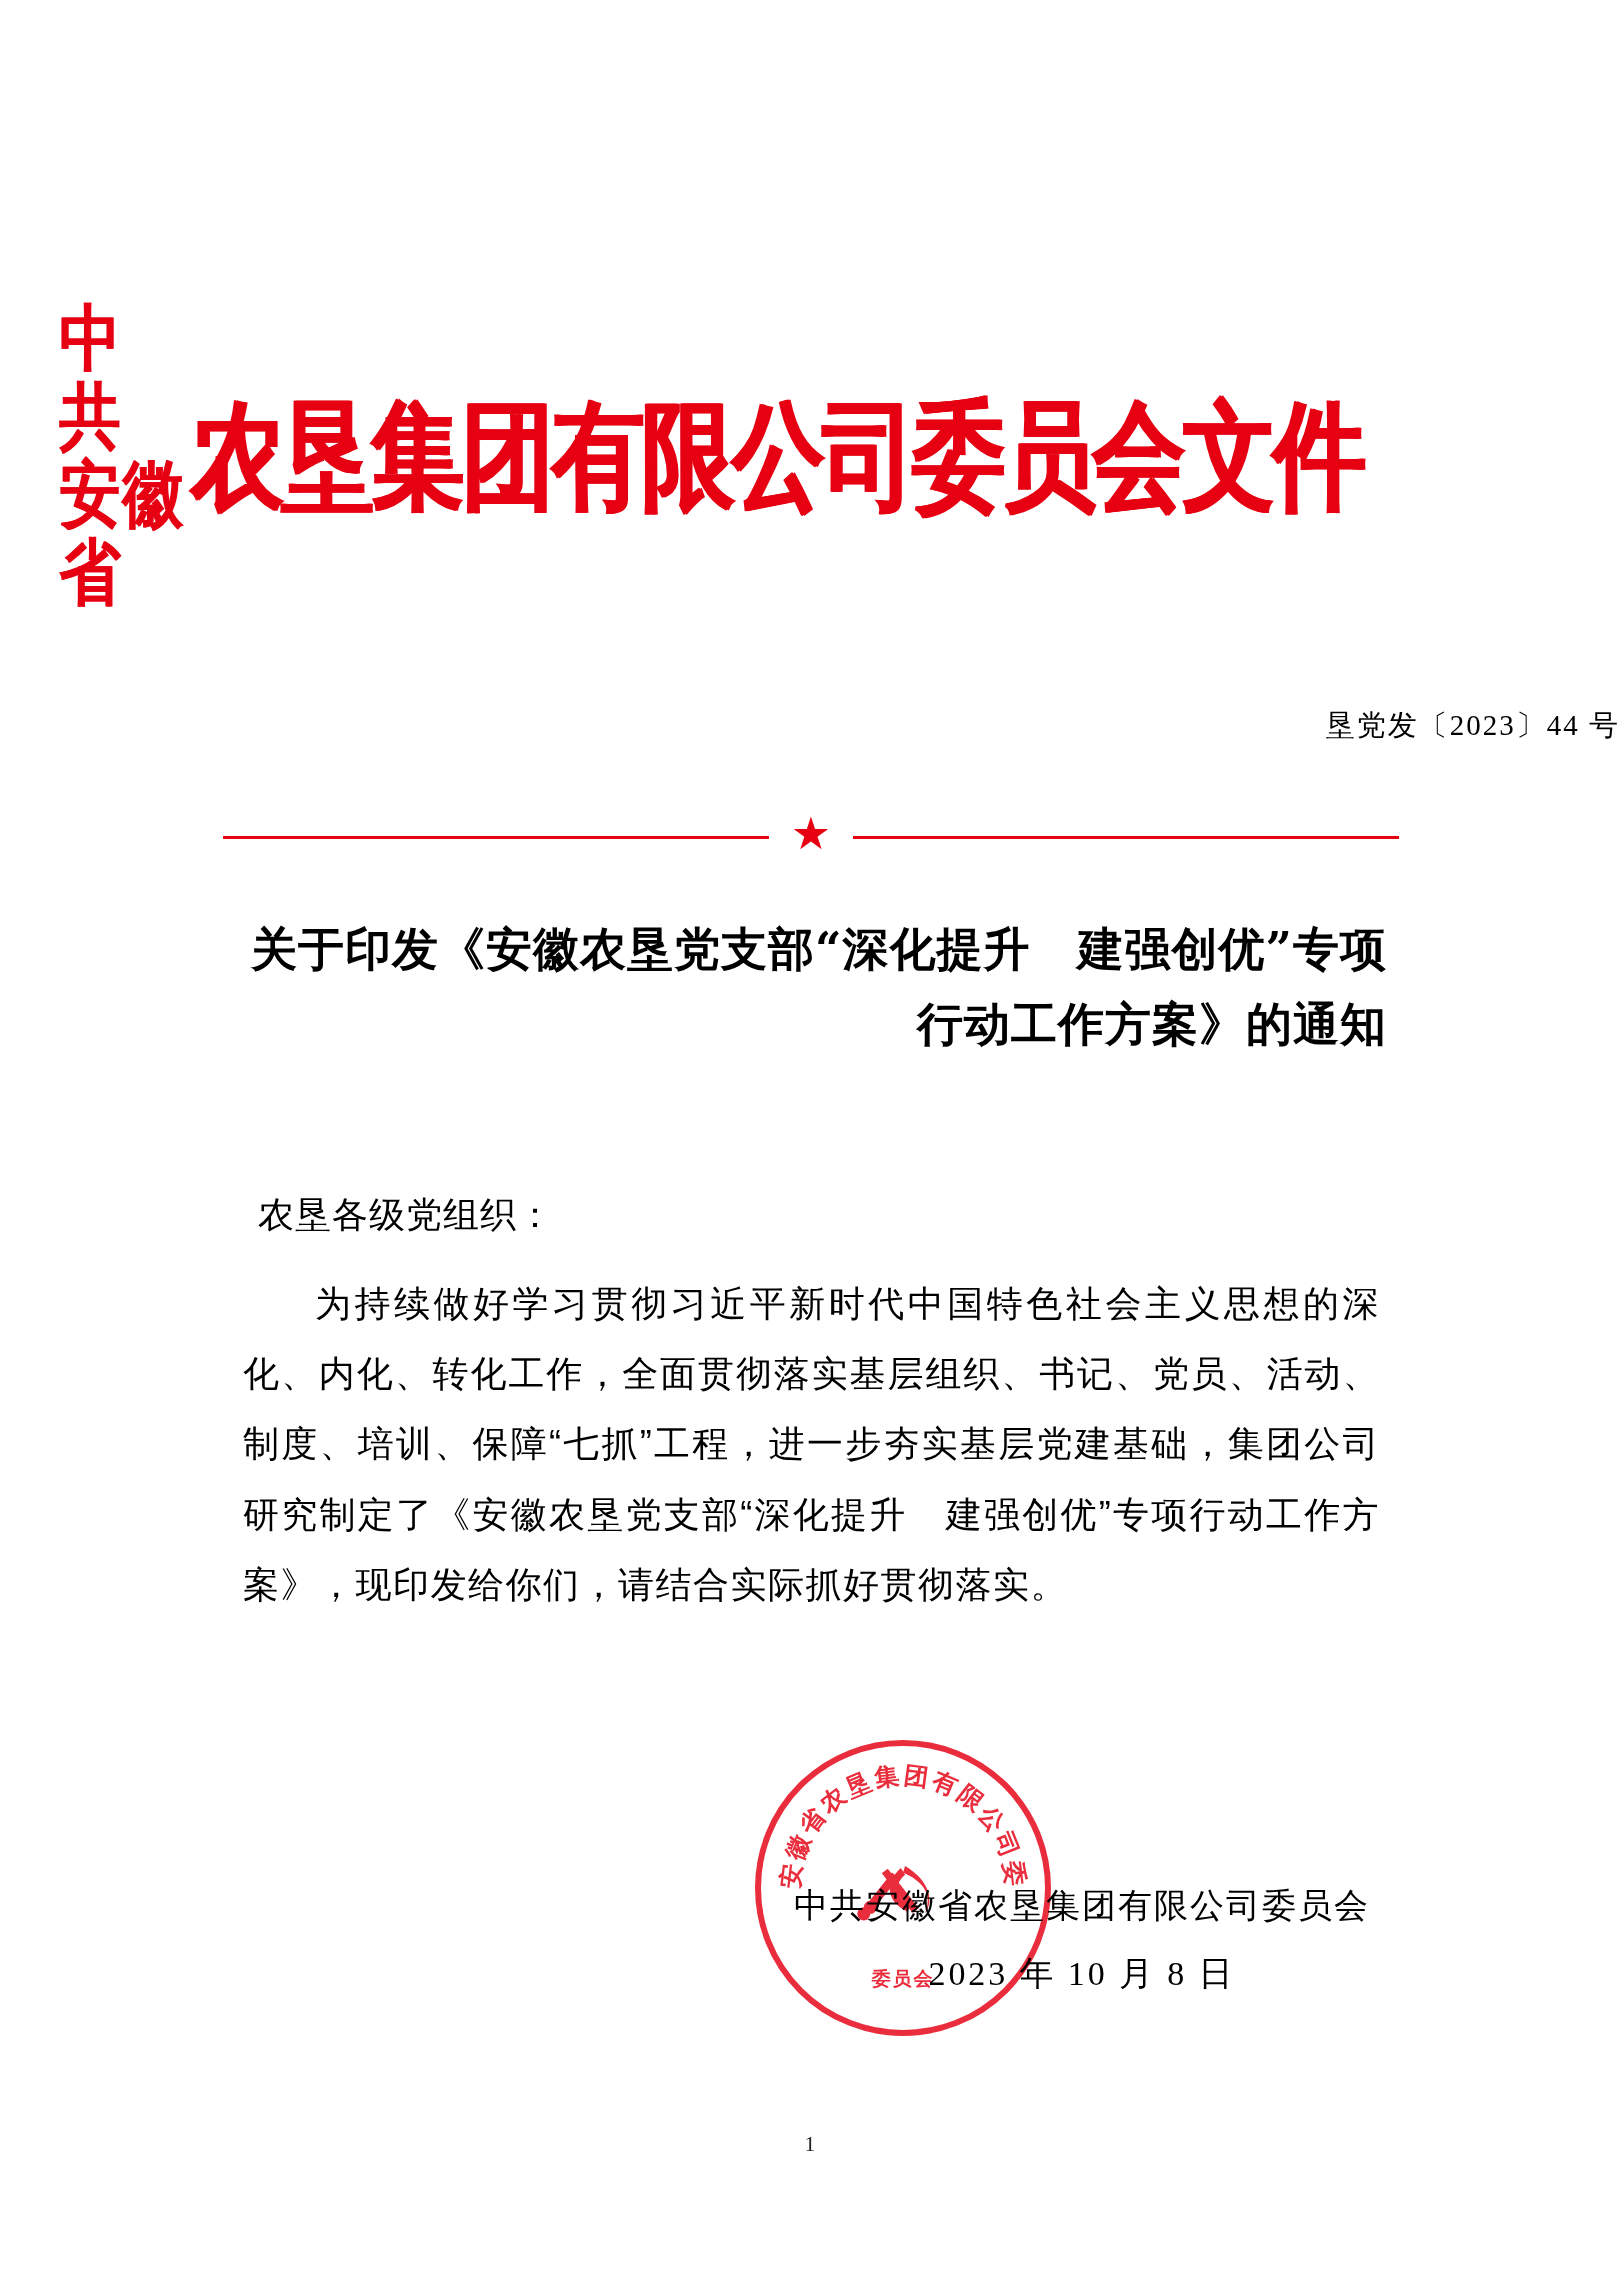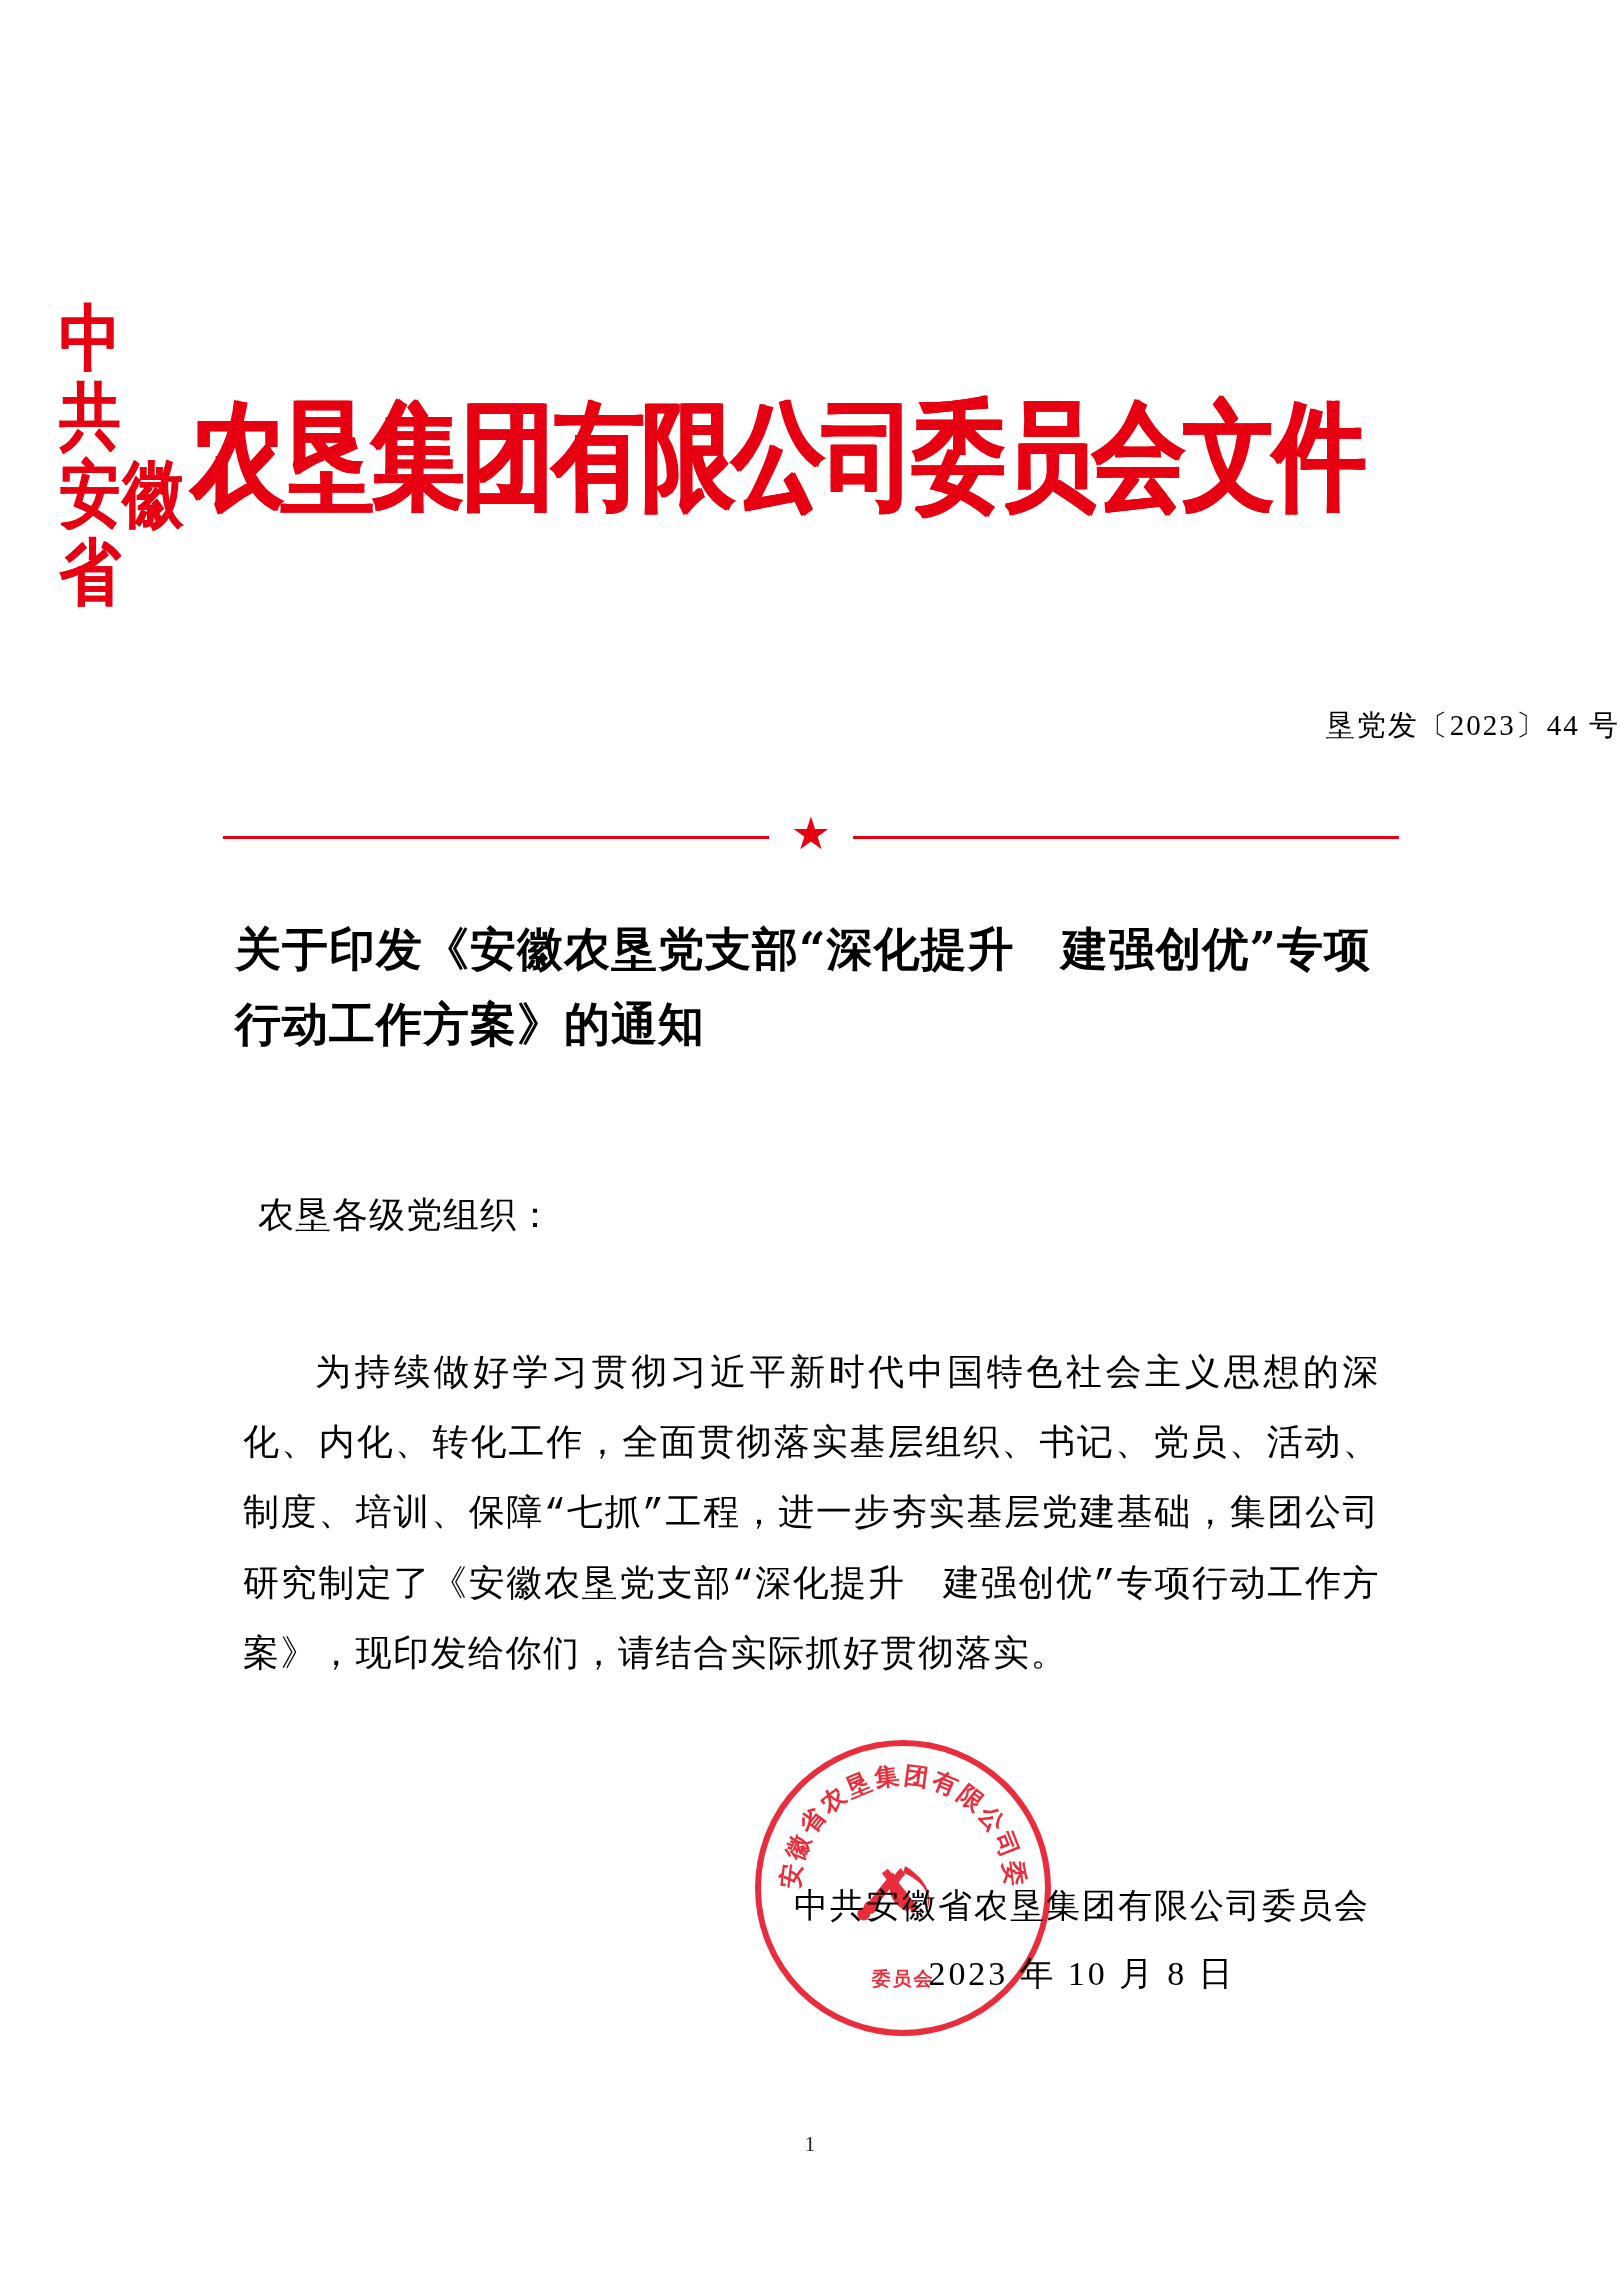--- a/index.html
+++ b/index.html
@@ -94,50 +94,50 @@
     margin: 0 21.6px;
     transform: translateY(-2.9px);
   }
 
   
   .doc-title {
     position: absolute;
     left: 235px;
     top: 912px;
     width: 1152px;
-    text-align: left;
+    text-align: right;
     font-family: "DejaVu Serif", "Liberation Serif", serif;
     font-weight: bold;
     font-size: 46px;
     line-height: 1.62;
     letter-spacing: 1px;
   }
 
   
   .salutation {
     position: absolute;
     left: 243px;
     top: 1191px;
     font-size: 36px;
     letter-spacing: 1px;
     font-family: "Liberation Serif", serif;
     margin-left: 15px;
   }
   .body-text {
     position: absolute;
     left: 243px;
-    top: 1340px;
+    top: 1269px;
     width: 1137px;
     font-size: 36px;
     line-height: 1.95;
     text-align: justify;
     text-justify: inter-ideograph;
     text-indent: 2em;
     letter-spacing: 1.5px;
-    font-family: Liberation Mono, monospace;
+    font-family: Liberation Sans, sans-serif;
   }
 
   
   .signature {
     position: absolute;
     right: 250px;
     top: 1872px;
     text-align: center;
     font-size: 34px;
     letter-spacing: 2px;

